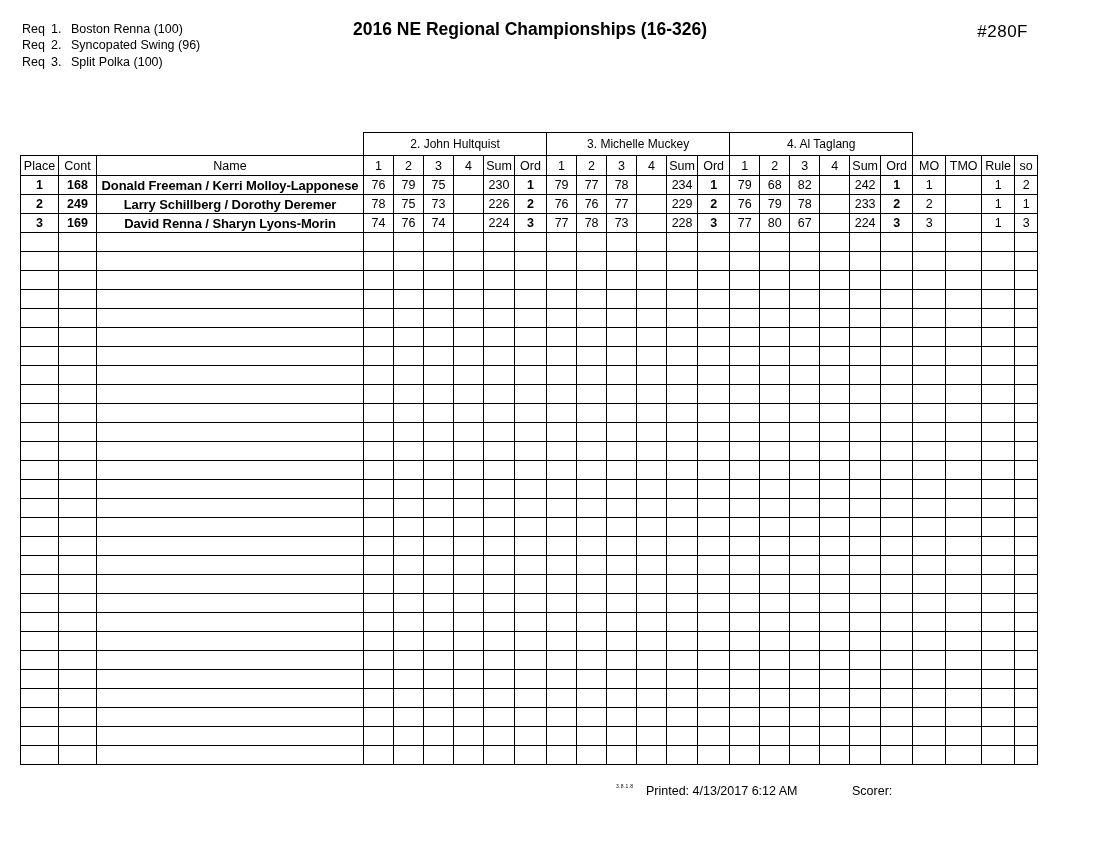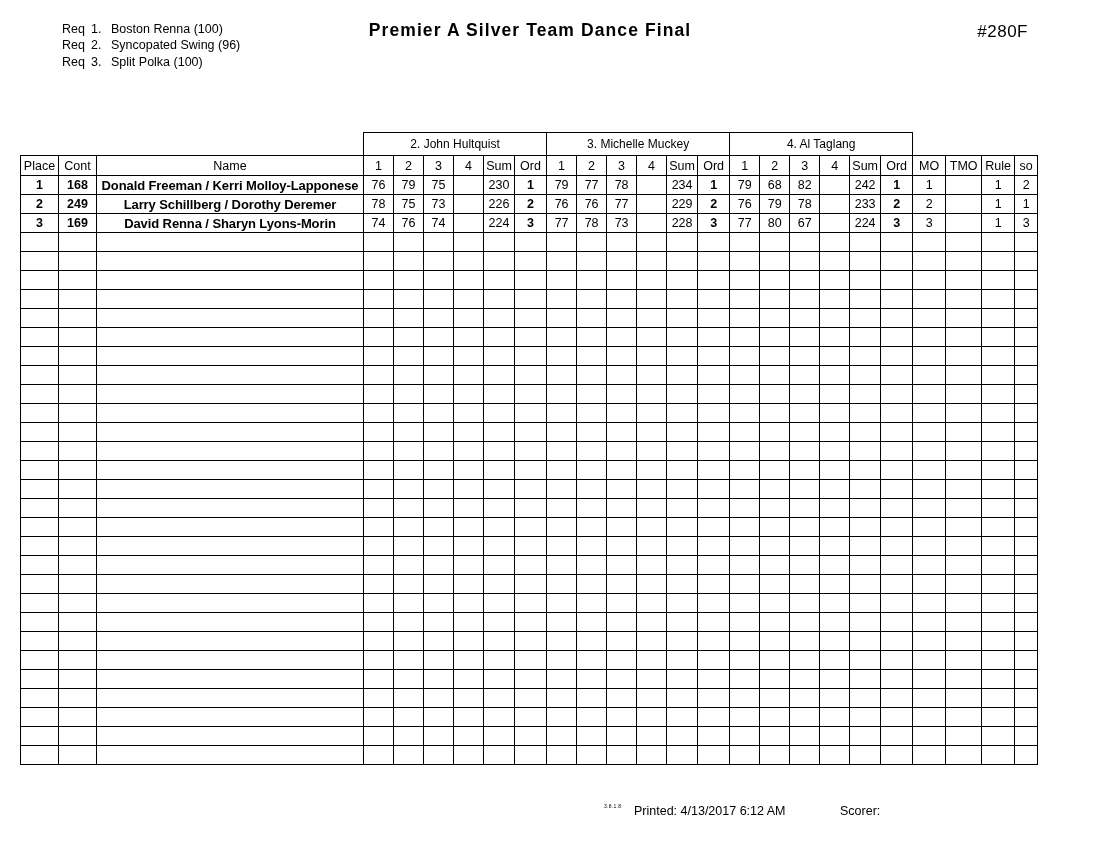--- a/index.html
+++ b/index.html
@@ -12,21 +12,21 @@
     position:relative;
   }
 
   
   .reqs{
     position:absolute;left:22px;top:21px;
     font-size:12.5px;line-height:16.4px;
     white-space:nowrap;
   }
   .req-line span{display:inline-block;}
-  .req-lbl{width:29px;margin-left:40px;}
+  .req-lbl{width:29px;}
   .req-num{width:20px;}
 
   
   .titles{
     position:absolute;left:150px;top:18px;width:760px;
     text-align:center;
   }
   .t-main{font-size:17.5px;font-weight:bold;letter-spacing:0px;line-height:22px;}
   .t-venue{font-size:14.5px;line-height:19px;white-space:nowrap;}
   .t-event{font-size:17.5px;font-weight:bold;letter-spacing:1.1px;line-height:25px;}
@@ -79,40 +79,39 @@
   td.c-cont{font-weight:bold;text-align:center;}
   td.c-name{text-align:left;padding-left:6px;font-weight:bold;font-size:13px;letter-spacing:-0.1px;}
   td.c-ord{font-weight:bold;}
 
   
   td.thickL{border-left:4px solid #000;}
   td.thickR{border-right:4px solid #000;}
 
   
   .footer{
-    position:absolute;left:8px;top:783px;width:1013px;
+    position:absolute;left:20px;top:783px;width:1013px;
     height:18px;
     font-size:12.5px;
-    margin-top:20px;
   }
   .f-ver{position:absolute;left:596px;top:0px;font-size:5px;letter-spacing:0.3px;}
   .f-printed{position:absolute;left:626px;top:1px;}
   .f-scorer{position:absolute;left:832px;top:1px;}
 </style>
 </head>
 <body>
 
 <div class="reqs" id="reqs">
     <div class="req-line"><span class="req-lbl">Req</span><span class="req-num">1.</span><span class="req-text">Boston Renna (100)</span></div>
     <div class="req-line"><span class="req-lbl">Req</span><span class="req-num">2.</span><span class="req-text">Syncopated Swing (96)</span></div>
     <div class="req-line"><span class="req-lbl">Req</span><span class="req-num">3.</span><span class="req-text">Split Polka (100)</span></div>
   </div>
 
 <div class="titles">
-  <div class="t-event">Premier A Silver Team Dance Final</div>
+  <div class="t-main">2016 NE Regional Championships (16-326)</div>
 </div>
 <div class="evt-code">#280F</div>
 
 <div class="sheet">
   <table class="grid">
     <colgroup>
       <col style="width:38px">
         <col style="width:38px">
         <col style="width:267px">
       <col style="width:30px">

